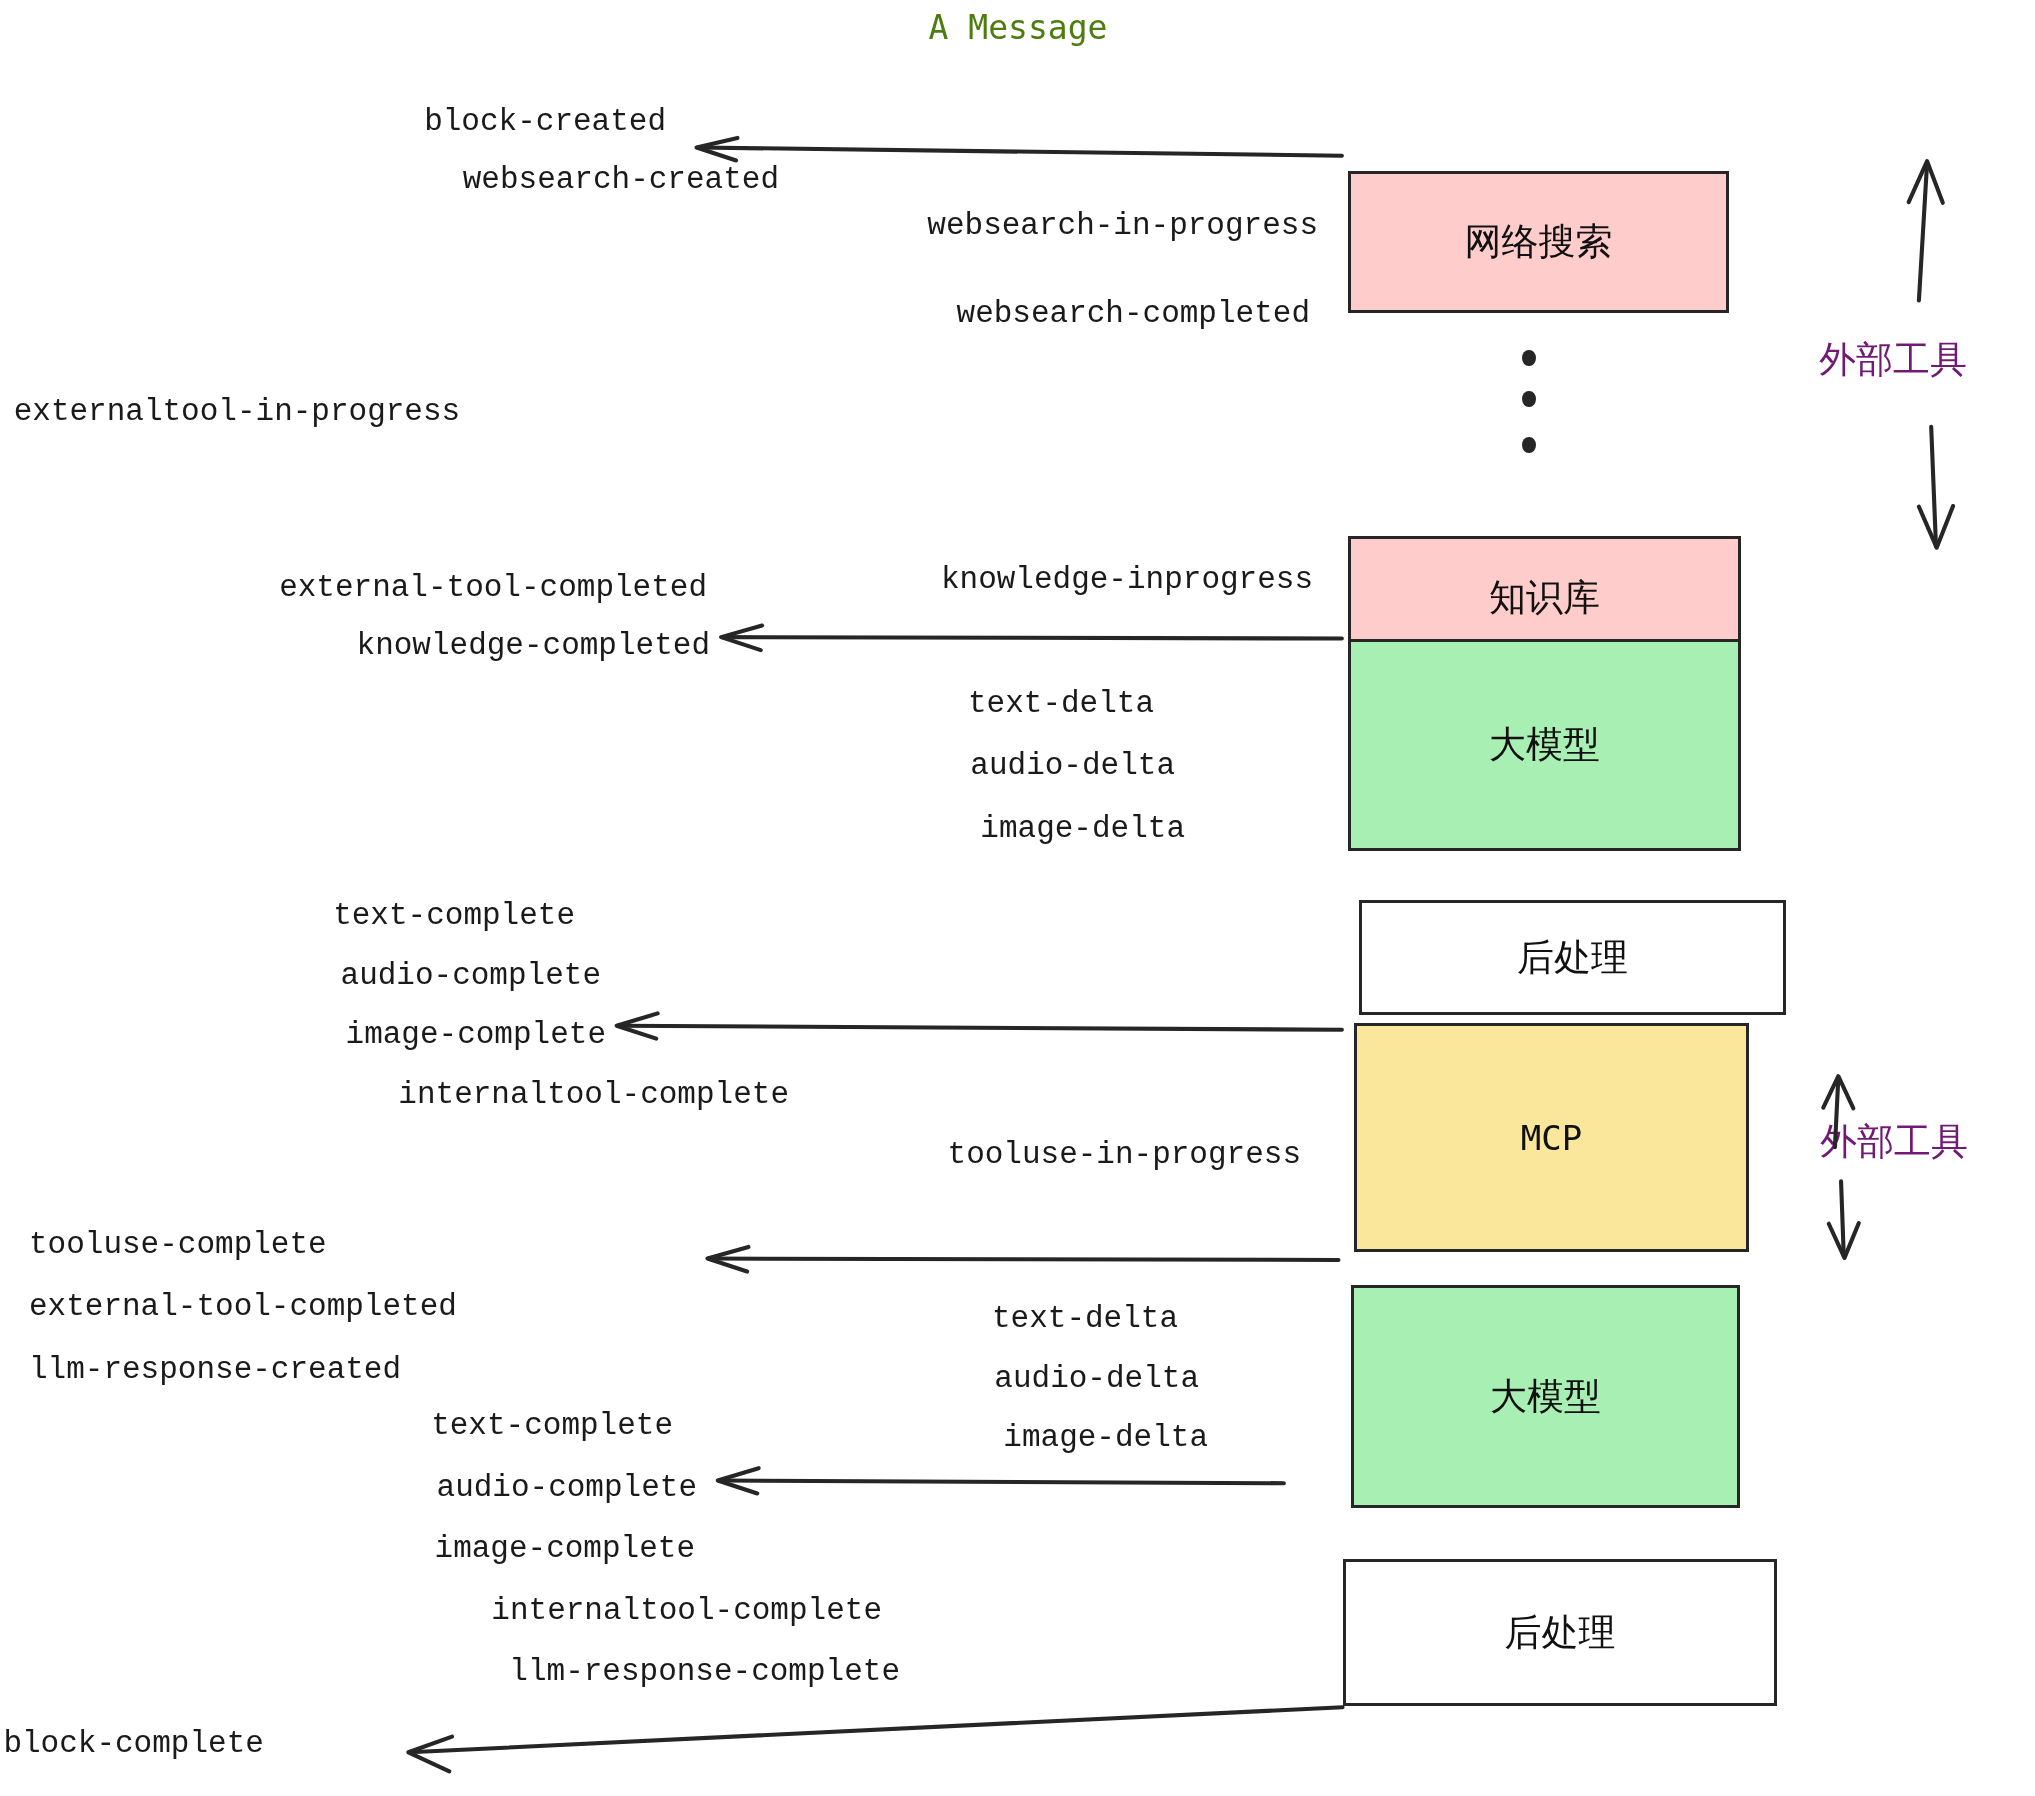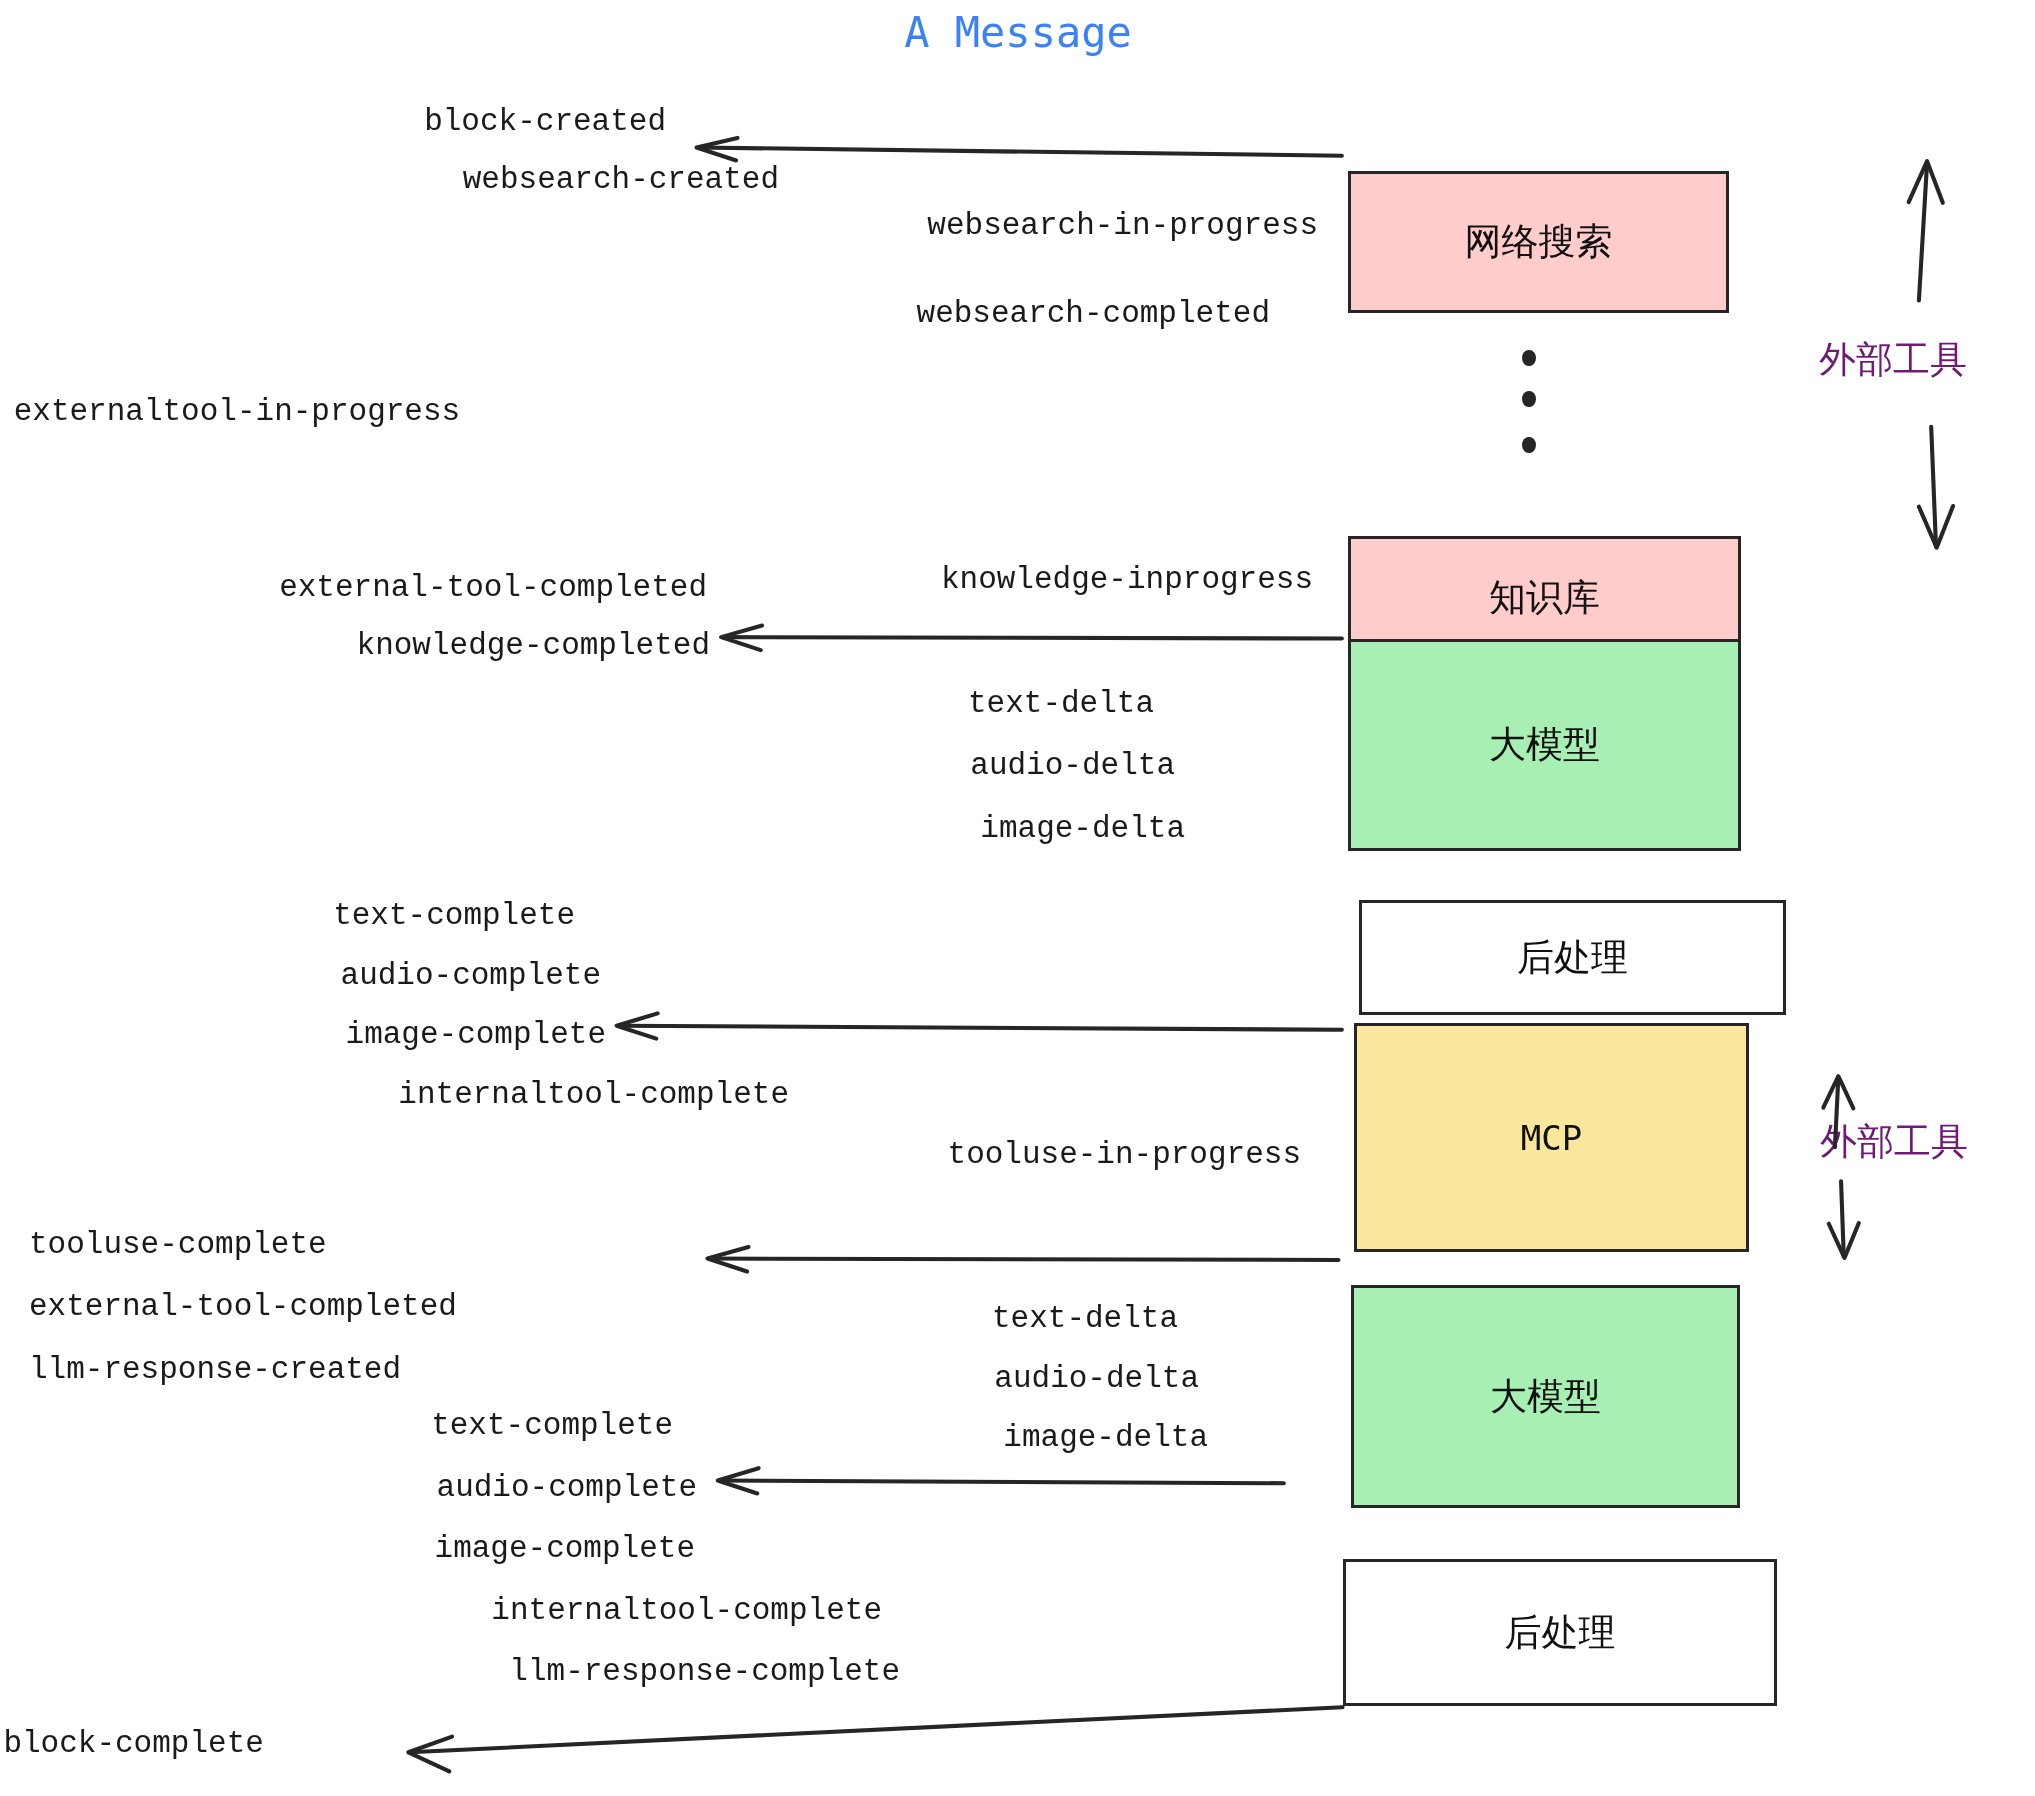--- a/index.html
+++ b/index.html
@@ -24,22 +24,22 @@
     white-space: nowrap;
     letter-spacing: 0px;
   }
   .lbl.r { transform: translateX(-100%); }
   #title {
     position: absolute;
     left: 1018px;
     top: 8.2px;
     transform: translateX(-50%);
     font-family: "DejaVu Sans Mono", "Liberation Mono", monospace;
-    font-size: 42px;
-    color: #3b82f6;
+    font-size: 33px;
+    color: #4d7c0f;
     white-space: nowrap;
   }
   .box {
     position: absolute;
     border: 3.4px solid #262626;
     box-sizing: border-box;
     display: flex;
     align-items: center;
     justify-content: center;
     font-family: "Liberation Sans", "DejaVu Sans", sans-serif;
@@ -115,21 +115,21 @@
   <div class="side-label" style="left:1819px; top:335px;">
     <span>外部工具</span>
   </div>
   <div class="side-label" style="left:1820px; top:1117px;">
     <span>外部工具</span>
   </div>
 
   <div class="lbl r" style="left:666px;  top:106px;">block-created</div>
   <div class="lbl r" style="left:779px; top:164px;">websearch-created</div>
   <div class="lbl r" style="left:1318px; top:210px;">websearch-in-progress</div>
-  <div class="lbl r" style="left:1270px; top:298px;text-align:center;">websearch-completed</div>
+  <div class="lbl r" style="left:1310px; top:298px;text-align:center;">websearch-completed</div>
   <div class="lbl" style="left:13.7px;   top:396px;">externaltool-in-progress</div>
   <div class="lbl r" style="left:1313px; top:564px;">knowledge-inprogress</div>
   <div class="lbl r" style="left:707px; top:572px;">external-tool-completed</div>
   <div class="lbl r" style="left:710px; top:630px;">knowledge-completed</div>
   <div class="lbl r" style="left:1154px; top:688px;">text-delta</div>
   <div class="lbl r" style="left:1175px; top:750px;">audio-delta</div>
   <div class="lbl r" style="left:1185px; top:813px;">image-delta</div>
   <div class="lbl r" style="left:575px;  top:900px;">text-complete</div>
   <div class="lbl r" style="left:601px;  top:960px;">audio-complete</div>
   <div class="lbl r" style="left:606px;  top:1019px;">image-complete</div>

